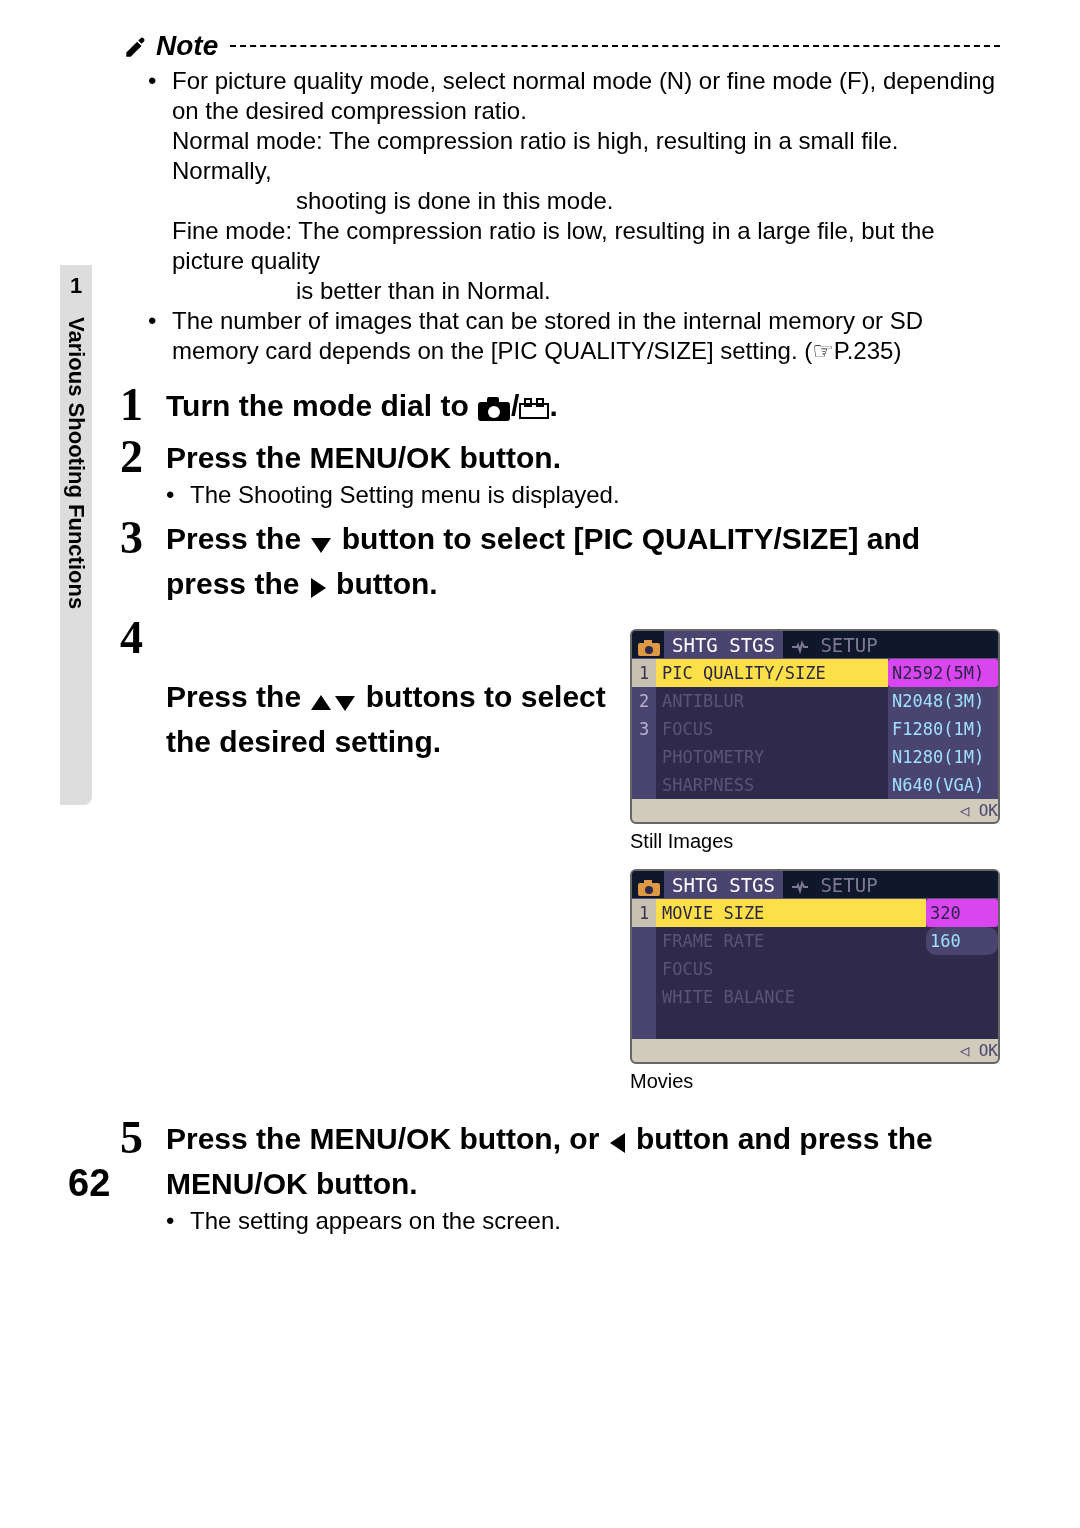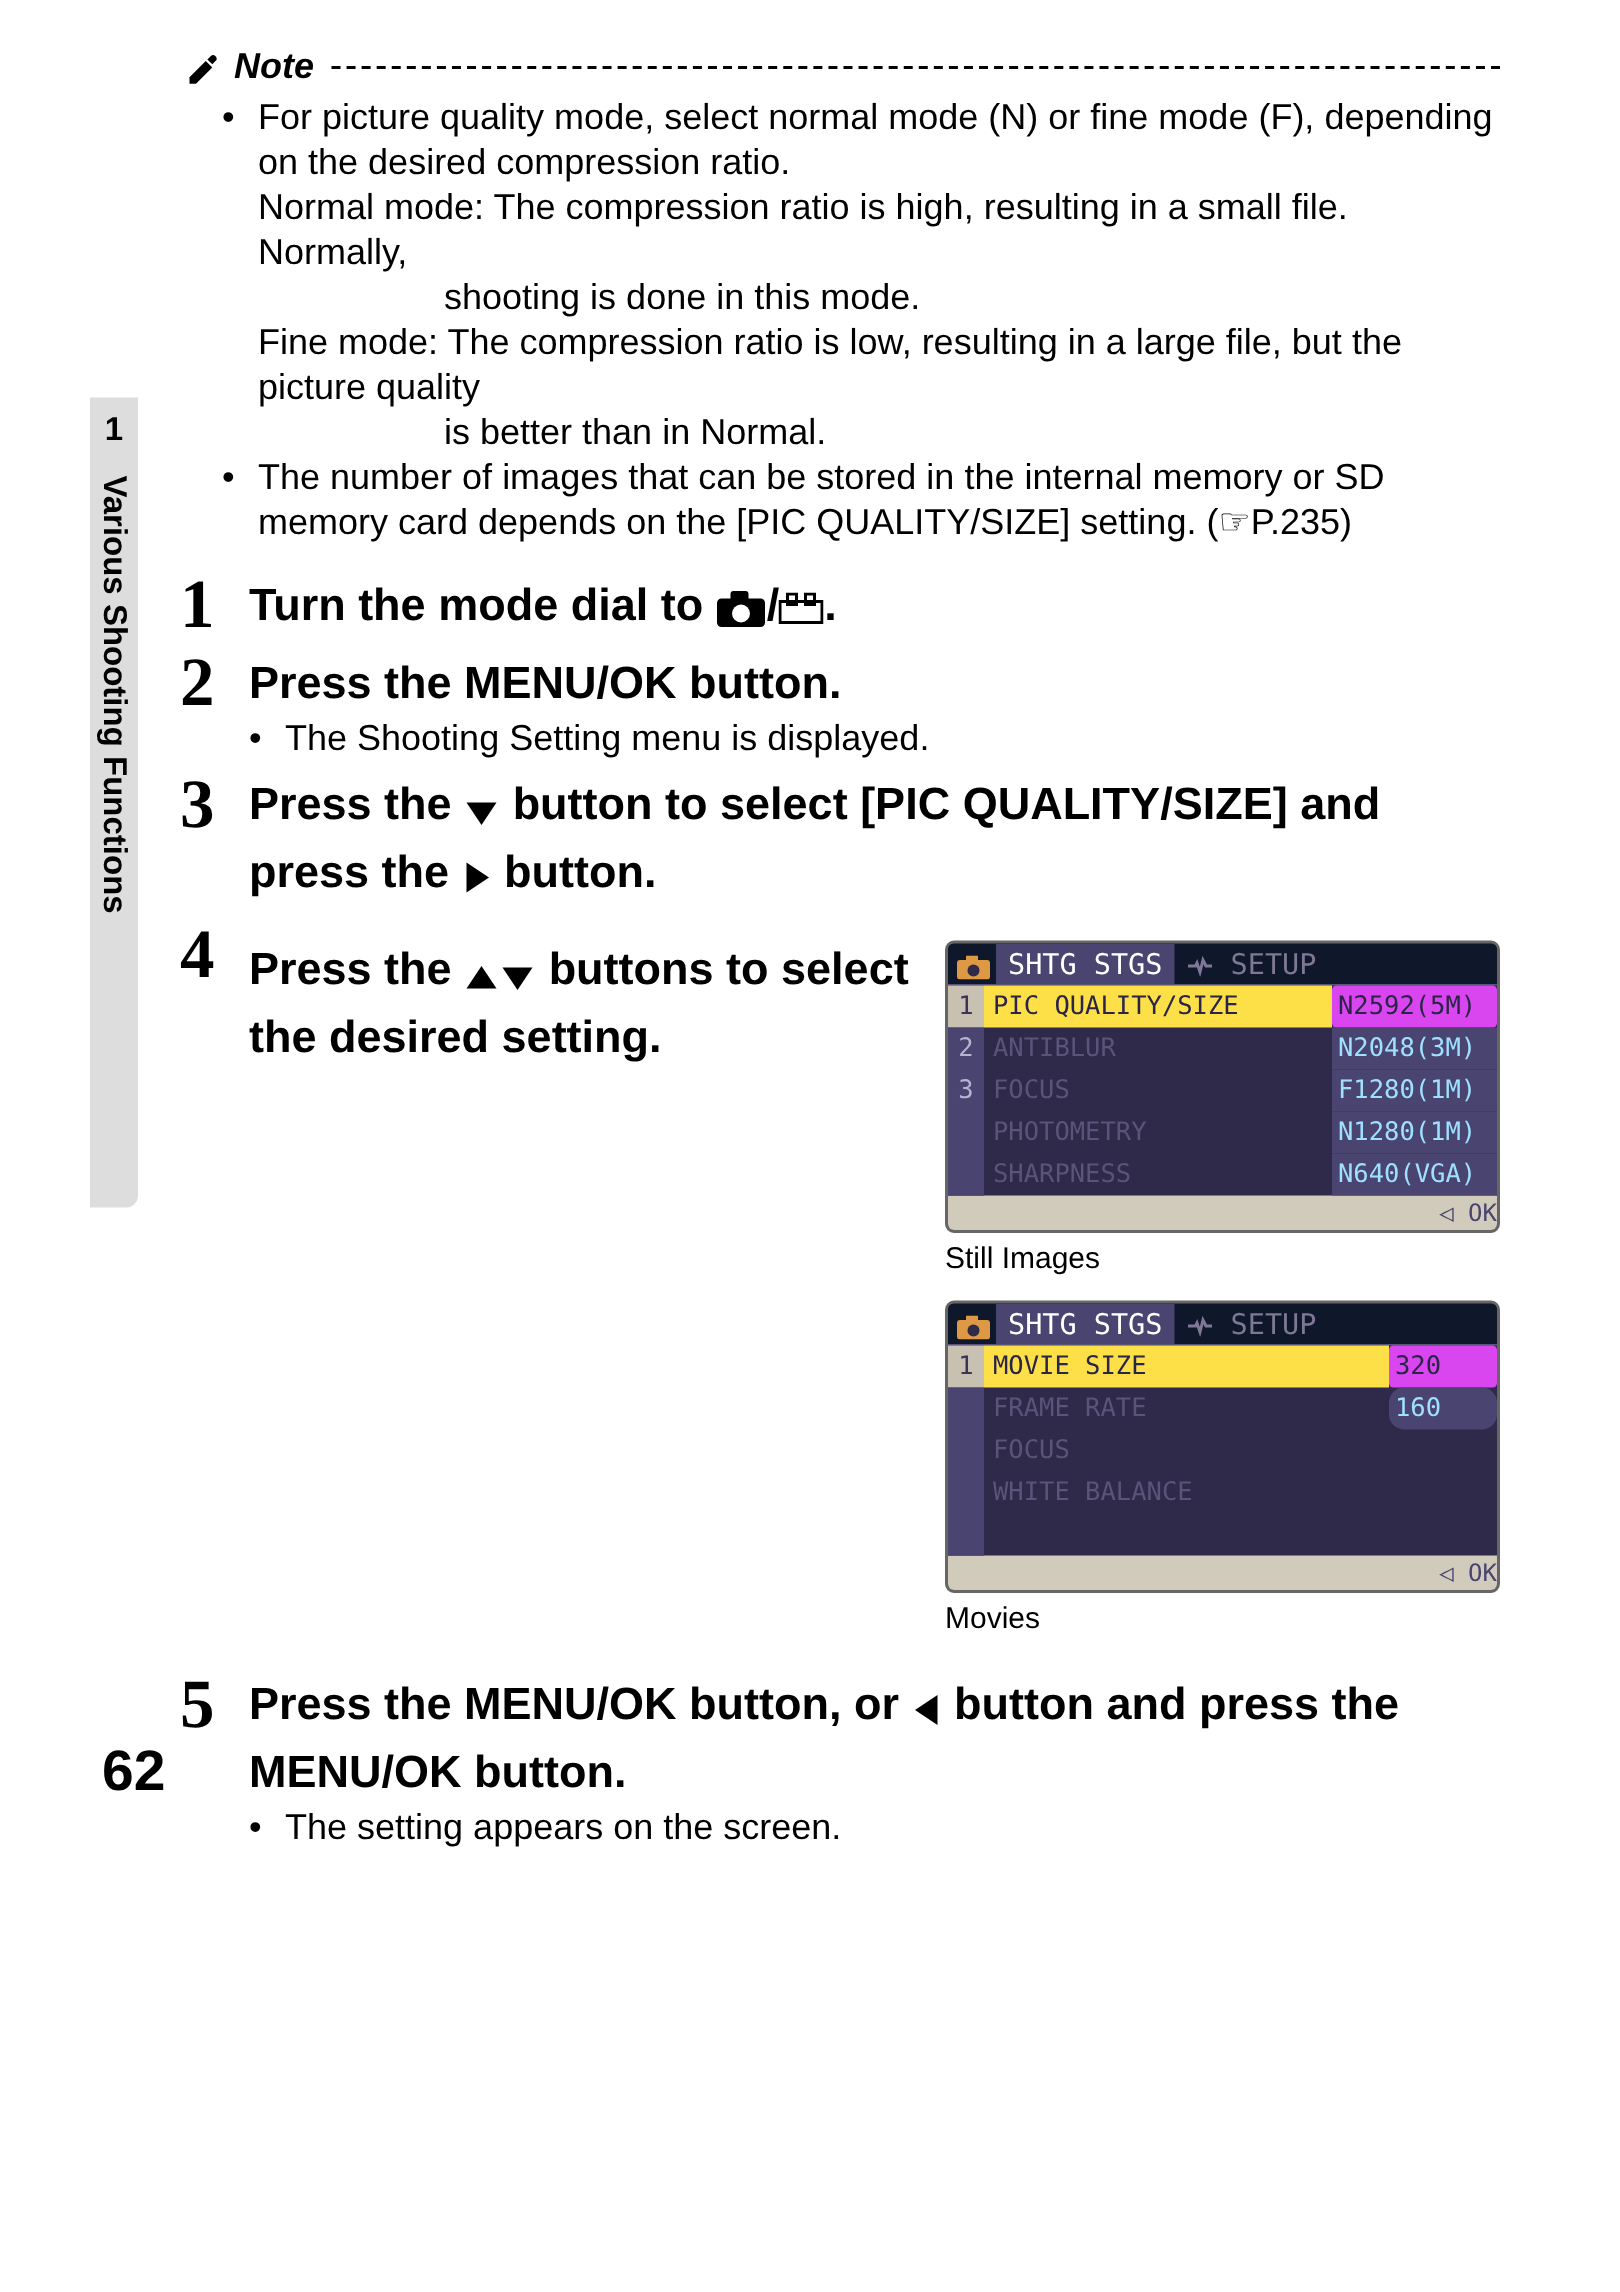--- a/index.html
+++ b/index.html
@@ -41,21 +41,21 @@
   }
 
   .content { margin-left: 60px; }
 
   .note-line {
     display: flex;
     align-items: center;
     gap: 6px;
     font-style: italic;
     font-weight: bold;
-    font-size: 24px;
+    font-size: 28px;
     margin-bottom: 4px;
   }
   .note-line .noteicon {
     width: 30px; height: 30px;
     display: inline-flex; align-items:center; justify-content:center;
   }
   .note-line .dashes {
     flex: 1;
     border-top: 2px dashed #000;
     height: 0;
@@ -83,21 +83,21 @@
     font-size: 30px;
     line-height: 1.3;
     display:inline;
   }
   .step-sub { font-size: 24px; margin-top: 4px; margin-left: 0; }
   .step-sub .dot { display:inline-block; width: 24px; }
 
   .icon { display:inline-block; vertical-align: -6px; }
 
   .row4 { display:flex; gap:20px; align-items:flex-start; margin-top:10px; }
-  .row4 .left { flex:1; }
+  .row4 .left { flex:1;margin-top:48px; }
 
   .screens { width: 370px; }
   .screen {
     width: 100%;
     border: 2px solid #666;
     border-radius: 6px;
     overflow:hidden;
     background: #2f2a4a;
     color:#d8d4e8;
     font-family: monospace;

